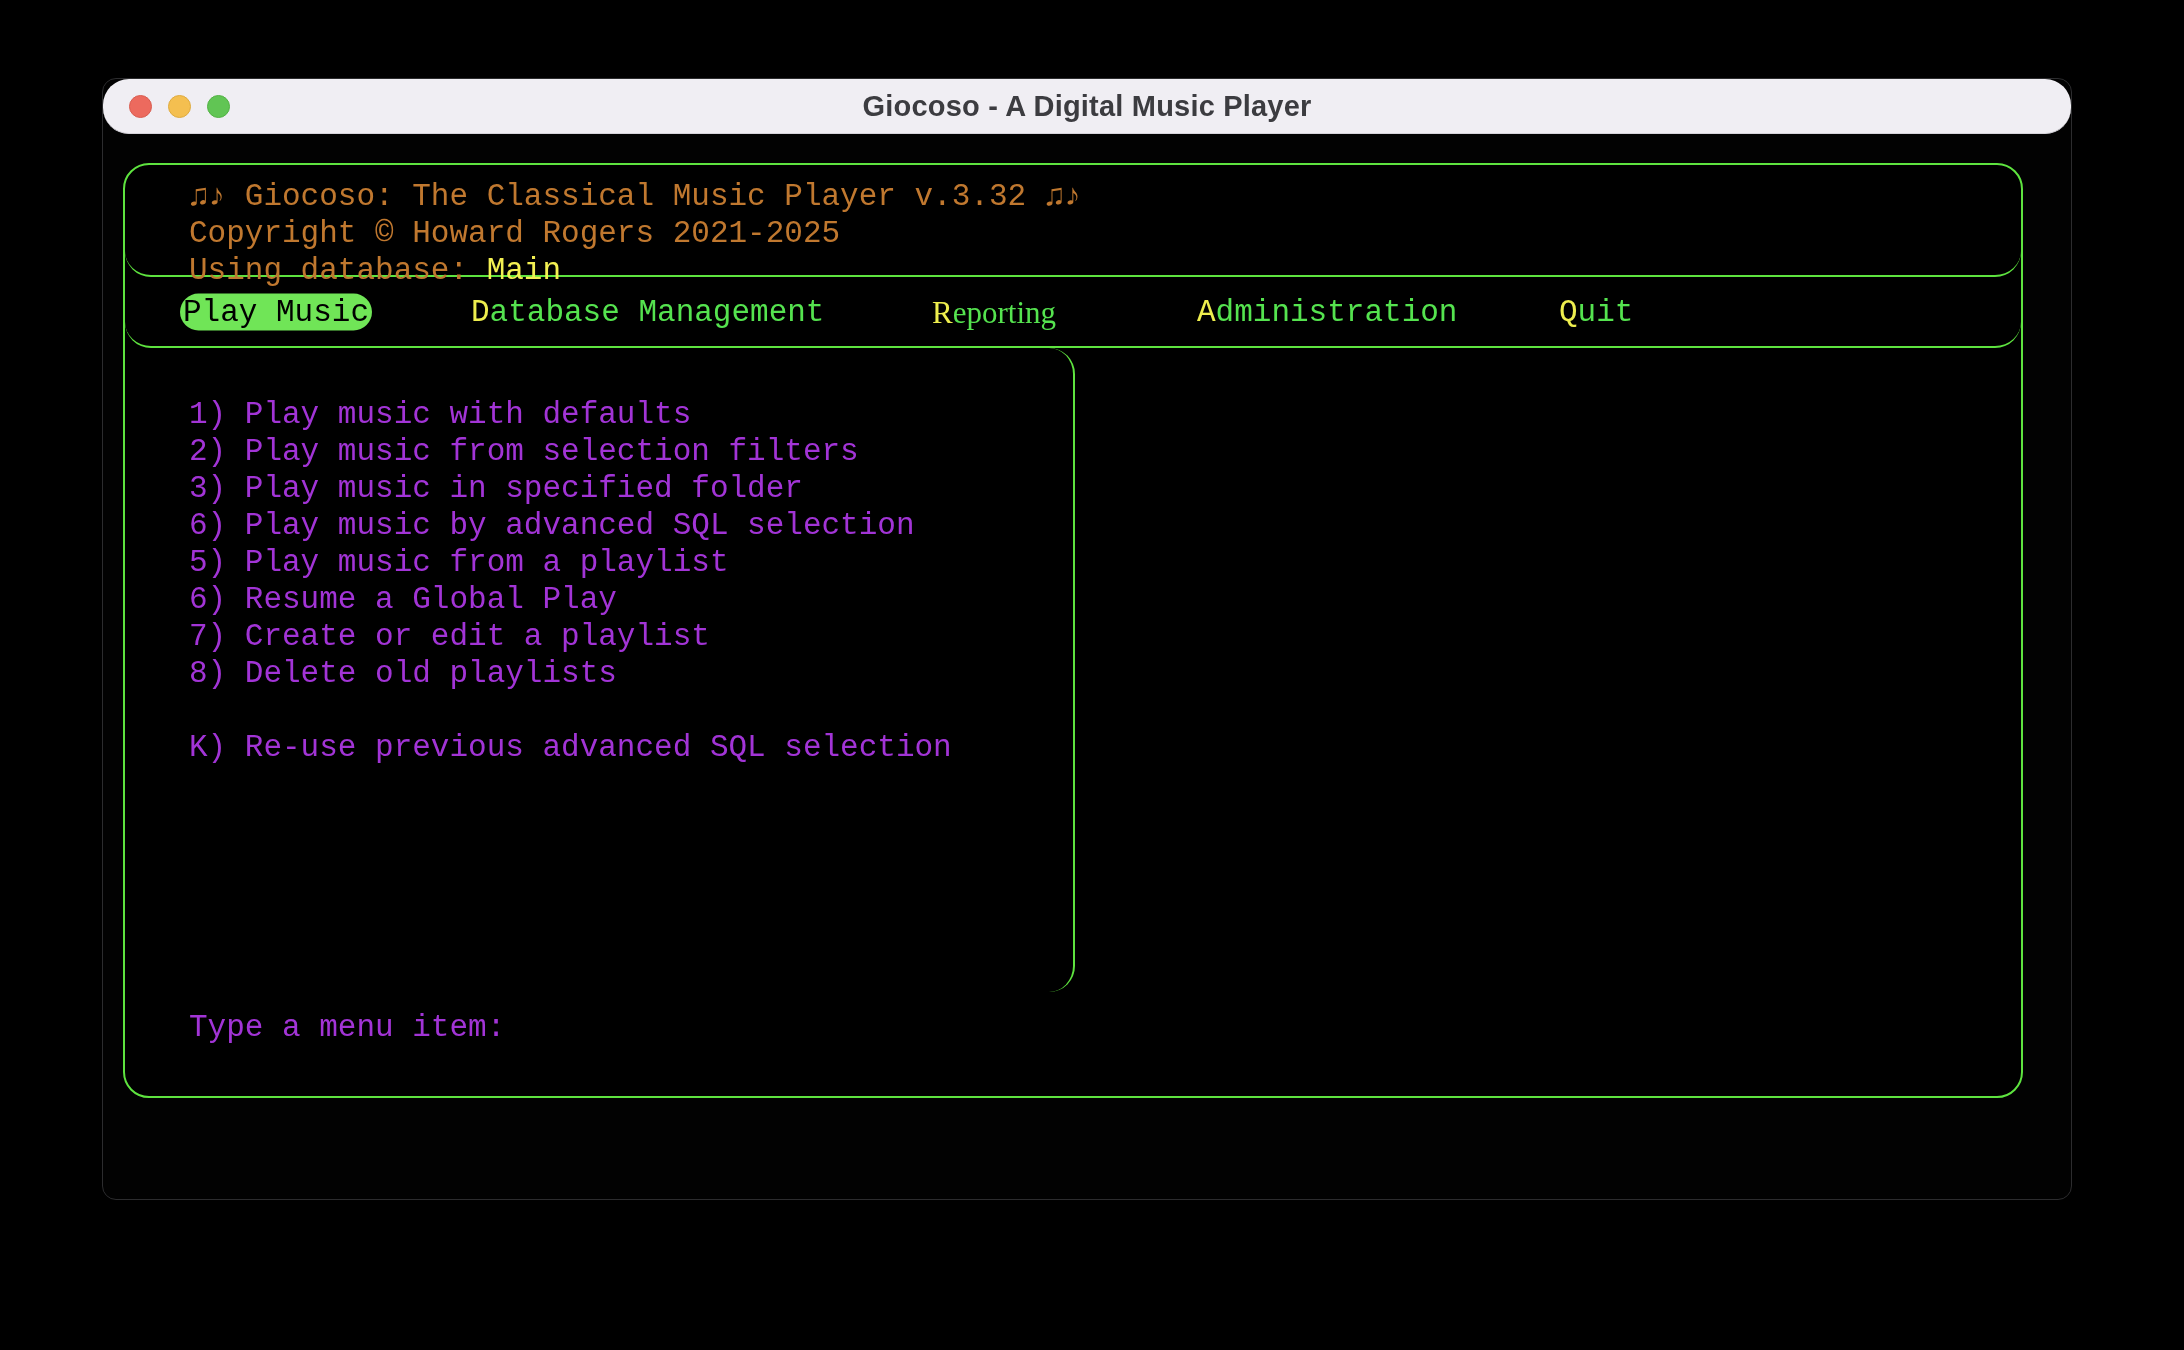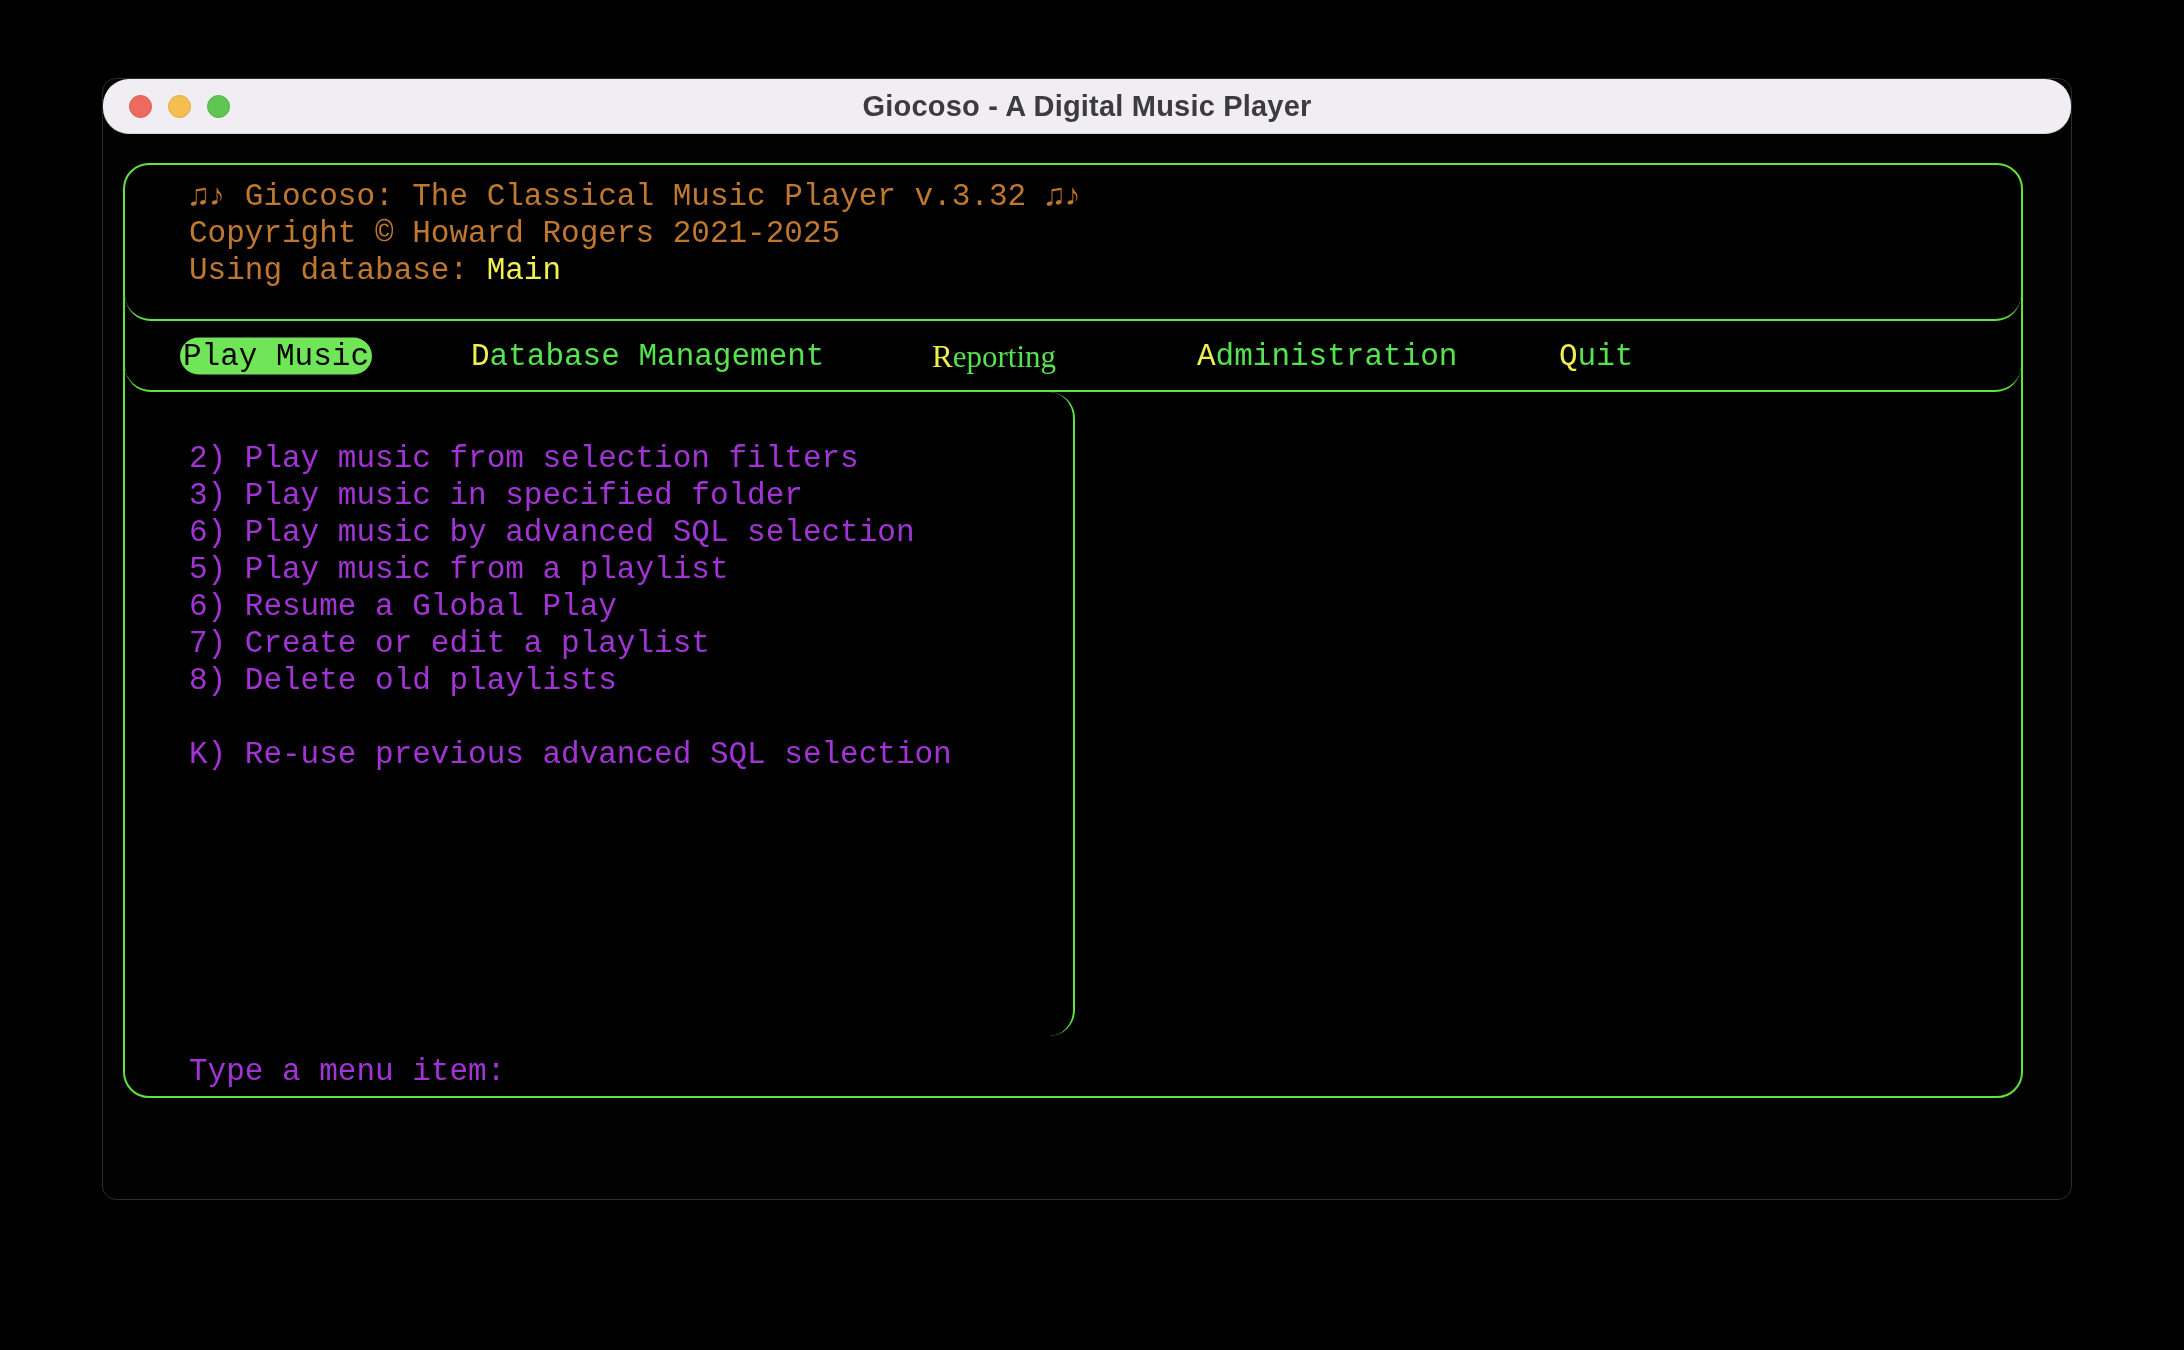--- a/index.html
+++ b/index.html
@@ -30,21 +30,21 @@
   }
 
   
   .term {
     position:absolute; left:20px; top:84px; width:1900px; height:935px;
     border:2px solid #5ee33f; background:#000;
     font-size:31px; line-height:37px;
   }
   .sep { border-bottom:2px solid #5ee33f; }
 
-  .term-header { height:156px; padding:13px 0 0 64px; color:#c0782f; }
+  .term-header { height:112px; padding:13px 0 0 64px; color:#c0782f; }
   .term-header .hline { height:37px; white-space:pre; }
   .db-value { color:#f3f052; margin-left:1ch; }
 
   .menubar { height:71px; position:relative; color:#55e34f; }
   .mb-item { position:absolute; top:50%; transform:translateY(-50%); white-space:pre; }
   .mb-item .hotkey { color:#eeee4e; }
   .mb-item.selected { background:#70e557; color:#000; padding:0 3px; }
   .mb-play  { left:55px; }
   .mb-db    { left:346px; }
   .mb-rep   { left:807px;font-family:Liberation Serif, serif; }
@@ -89,20 +89,21 @@
     <div class="menubar sep">
       <div class="mb-item selected mb-play">Play Music</div>
       <div class="mb-item mb-db"><span class="hotkey">D</span><span>atabase Management</span></div>
       <div class="mb-item mb-rep"><span class="hotkey">R</span><span>eporting</span></div>
       <div class="mb-item mb-admin"><span class="hotkey">A</span><span>dministration</span></div>
       <div class="mb-item mb-quit"><span class="hotkey">Q</span><span>uit</span></div>
     </div>
 
     <div class="content">
       <div class="pane-left">
+        <div class="menu-line">1) Play music with defaults</div>
         <div class="menu-line">2) Play music from selection filters</div>
         <div class="menu-line">3) Play music in specified folder</div>
         <div class="menu-line">6) Play music by advanced SQL selection</div>
         <div class="menu-line">5) Play music from a playlist</div>
         <div class="menu-line">6) Resume a Global Play</div>
         <div class="menu-line">7) Create or edit a playlist</div>
         <div class="menu-line">8) Delete old playlists</div>
         <div class="menu-line"></div>
         <div class="menu-line">K) Re-use previous advanced SQL selection</div>
       </div>

